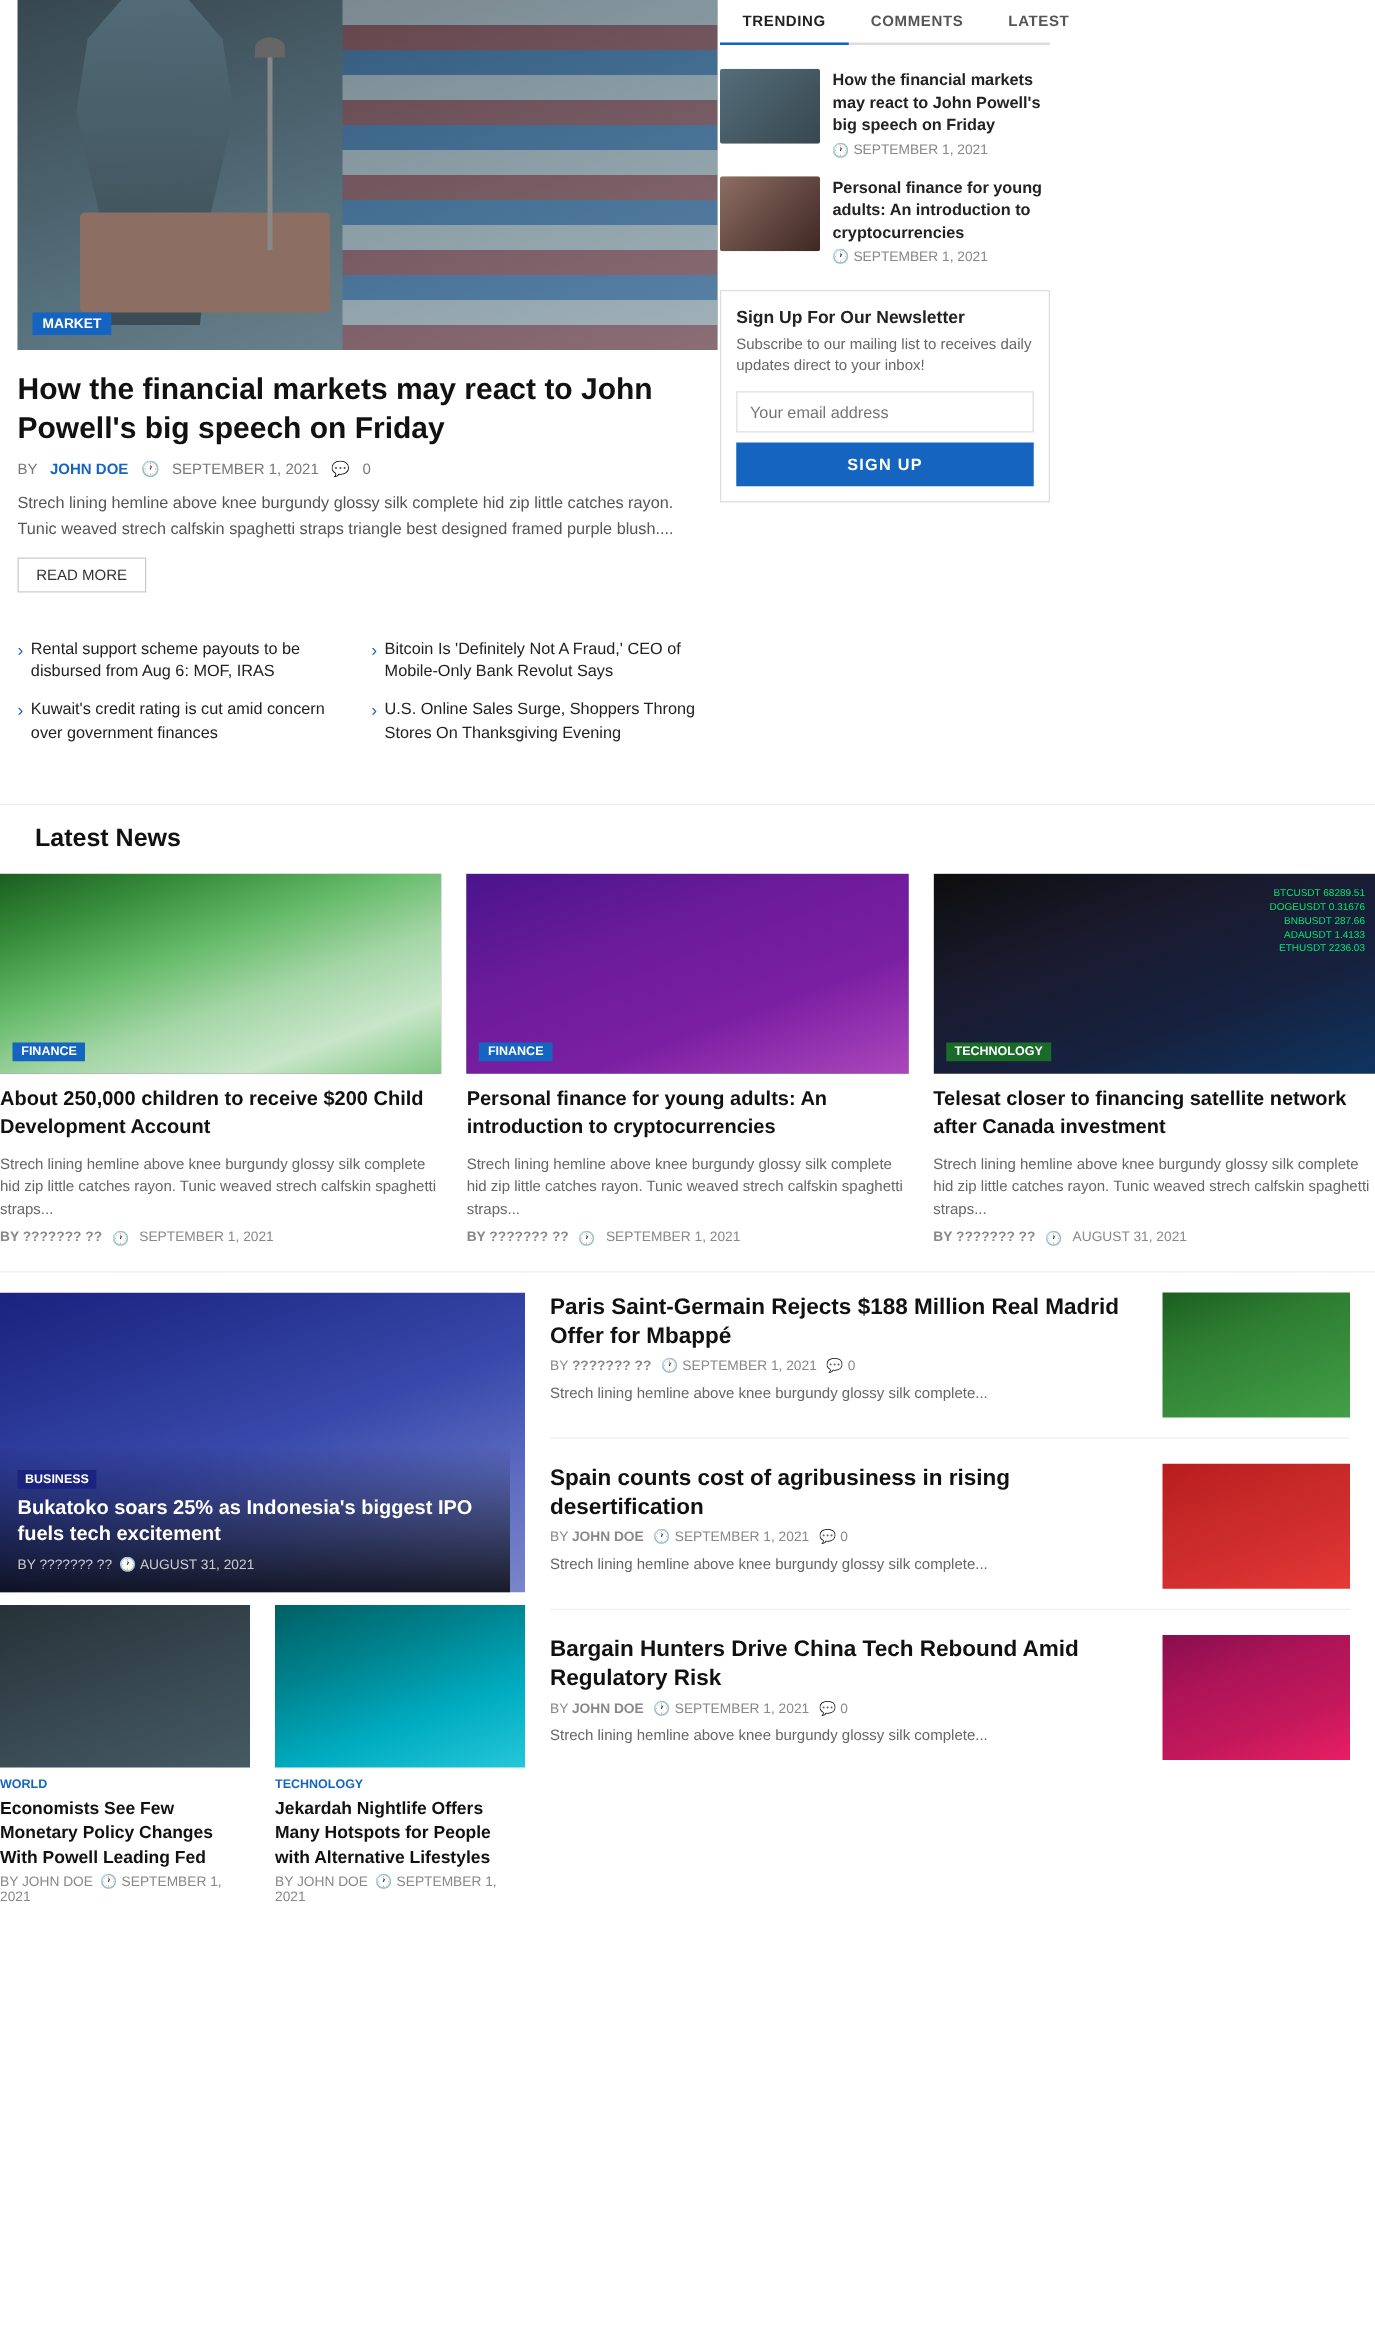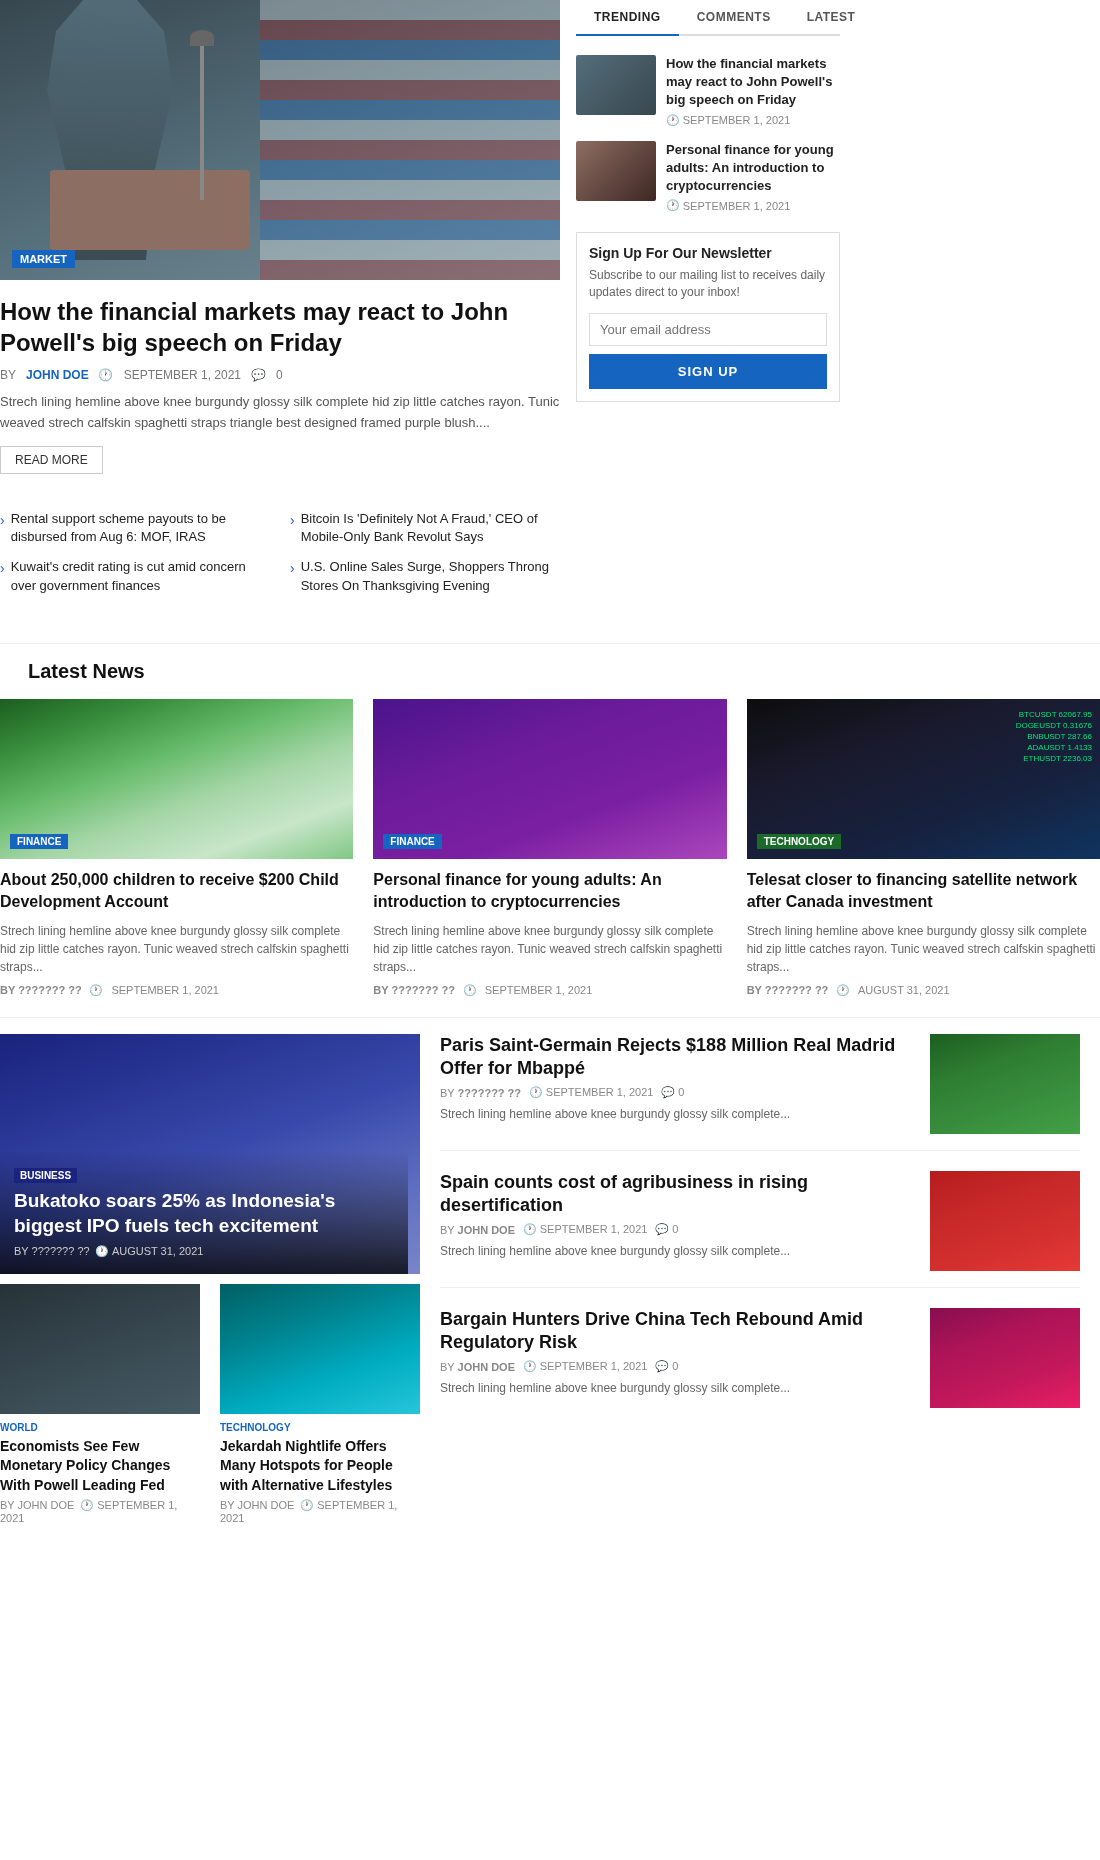--- a/index.html
+++ b/index.html
@@ -1,20 +1,20 @@
 <!DOCTYPE html>
 <html><head>
   <meta charset="utf-8">
   <style>
     * { margin: 0; padding: 0; box-sizing: border-box; }
     body { font-family: Arial, sans-serif; background: #fff; color: #222; font-size: 14px; width: 1100px; }
     
     
     .main-wrapper { display: flex; width: 1100px; }
-    .left-col { width: 560px; flex-shrink: 0; }
+    .left-col { width: 560px; flex-shrink: 0; padding-left: 14px; }
     .right-col { width: 280px; flex-shrink: 0; padding: 0 0 0 16px; }
     
     
     .tabs { display: flex; border-bottom: 2px solid #ddd; margin-bottom: 19px; }
     .tab { padding: 10px 18px; font-size: 12px; font-weight: bold; color: #555; cursor: pointer; text-transform: uppercase; letter-spacing: 0.5px; }
     .tab.active { color: #222; border-bottom: 2px solid #1565c0; margin-bottom: -2px; }
     
     
     .sidebar-item { display: flex; gap: 10px; margin-bottom: 14px; }
     .sidebar-thumb { width: 80px; height: 60px; flex-shrink: 0; background: #ccc; overflow: hidden; }
@@ -62,21 +62,21 @@
     
     
     .mixed-section { display: flex; gap: 0; width: 1100px; margin-top: 10px; }
     .mixed-left { width: 420px; flex-shrink: 0; }
     .mixed-center { flex: 1; padding: 0 20px; }
     
     
     .featured-big { position: relative; overflow: hidden; height: 240px; margin-bottom: 10px; }
     .featured-big-overlay { position: absolute; bottom: 0; left: 0; right: 12px; background: linear-gradient(transparent, rgba(0,0,0,0.8)); padding: 16px 14px; }
     .featured-big-category { font-size: 10px; font-weight: bold; color: #fff; background: #1a237e; padding: 2px 6px; display: inline-block; margin-bottom: 6px; text-transform: uppercase; }
-    .featured-big-title { font-size: 19px; font-weight: bold; color: #fff; line-height: 1.3; margin-bottom: 6px; }
+    .featured-big-title { font-size: 16px; font-weight: bold; color: #fff; line-height: 1.3; margin-bottom: 6px; }
     .featured-big-meta { font-size: 11px; color: #ccc; }
     
     
     .bottom-small-grid { display: flex; gap: 20px; }
     .bottom-small-card { flex: 1; }
     .bottom-small-img { width: 100%; height: 130px; background: #888; margin-bottom: 8px; }
     .bottom-small-category { font-size: 10px; font-weight: bold; color: #1565c0; text-transform: uppercase; margin-bottom: 4px; }
     .bottom-small-title { font-size: 14px; font-weight: bold; line-height: 1.4; color: #111; margin-bottom: 4px; }
     .bottom-small-meta { font-size: 11px; color: #888; }
     
@@ -261,21 +261,21 @@
         <span>SEPTEMBER 1, 2021</span>
       </div>
     </div>
 
     <div class="latest-card">
       <div class="latest-card-img">
         <div class="img-stocks" style="width:100%;height:100%;position:relative;">
           <span style="position:absolute;bottom:10px;left:10px;background:#1a6b2a;color:#fff;font-size:10px;font-weight:bold;padding:2px 7px;">TECHNOLOGY</span>
 
           <div style="position:absolute;top:10px;right:8px;font-size:8px;color:#00e676;line-height:1.4;text-align:right;">
-            <div>BTCUSDT 62067.95</div>
+            <div>BTCUSDT 68289.51</div>
             <div>DOGEUSDT 0.31676</div>
             <div>BNBUSDT 287.66</div>
             <div>ADAUSDT 1.4133</div>
             <div>ETHUSDT 2236.03</div>
           </div>
         </div>
       </div>
       <div class="latest-card-title">Telesat closer to financing satellite network after Canada investment</div>
       <div class="latest-card-excerpt">Strech lining hemline above knee burgundy glossy silk complete hid zip little catches rayon. Tunic weaved strech calfskin spaghetti straps...</div>
       <div class="latest-card-meta">

